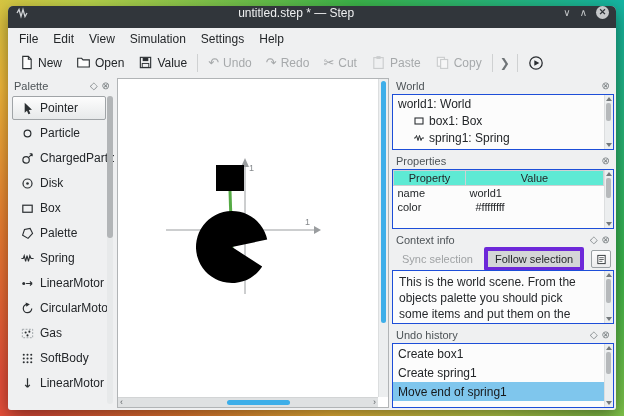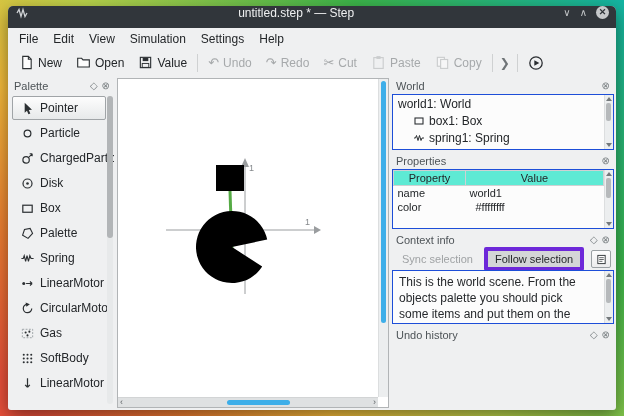--- a/index.html
+++ b/index.html
@@ -390,19 +390,29 @@
         </div>
       </div>
 
       <div class="dock" style="flex:1">
         <div class="dock-header">
           <span>Undo history</span>
           <span class="spacer"></span>
           <span class="hicon">◇</span>
           <span class="hicon">⊗</span>
         </div>
+        <div class="dock-body">
+          <div class="undo-row">Create box1</div>
+          <div class="undo-row">Create spring1</div>
+          <div class="undo-row selected">Move end of spring1</div>
+          <div class="sb">
+                <span class="ar up"></span>
+                <span class="th" style="top:8px;height:22px"></span>
+                <span class="ar dn"></span>
+              </div>
+        </div>
       </div>
 
     </div>
   </div>
 
 </div>
 </div>
 
 </body></html>

